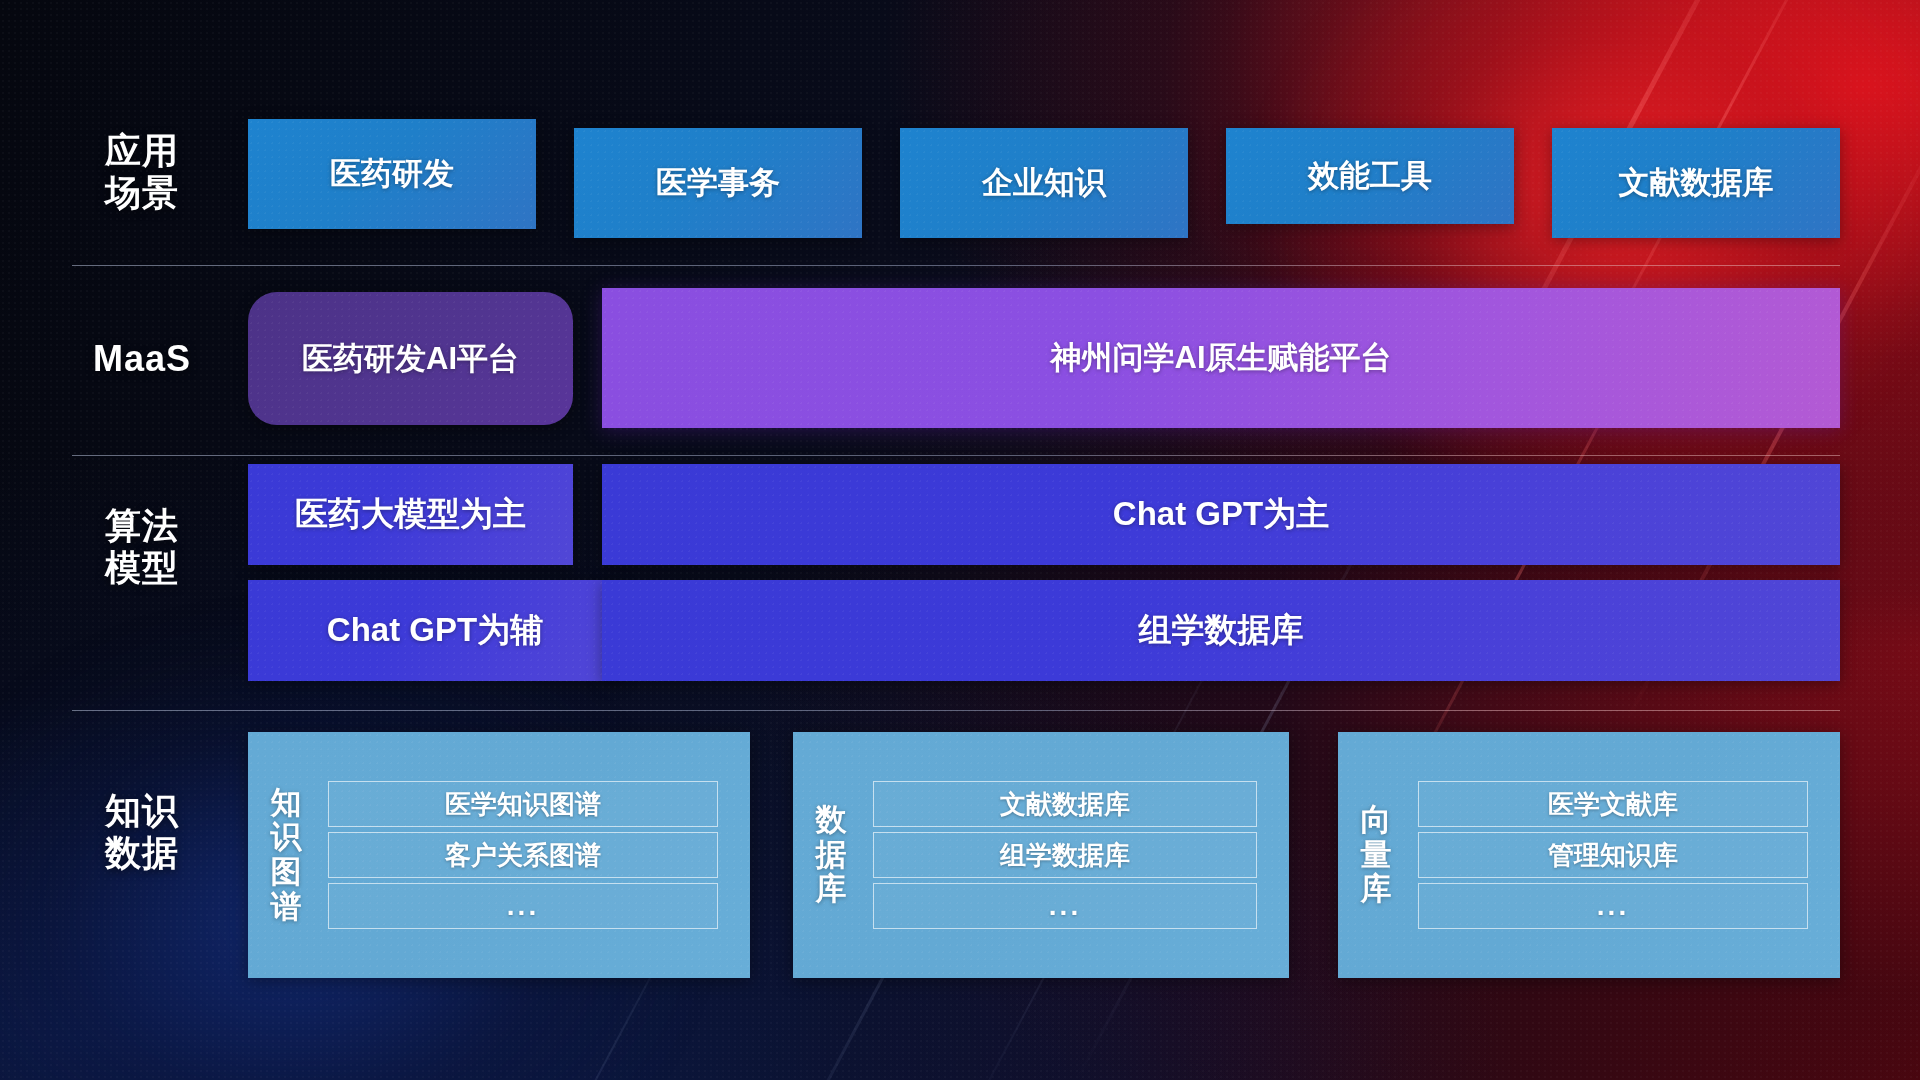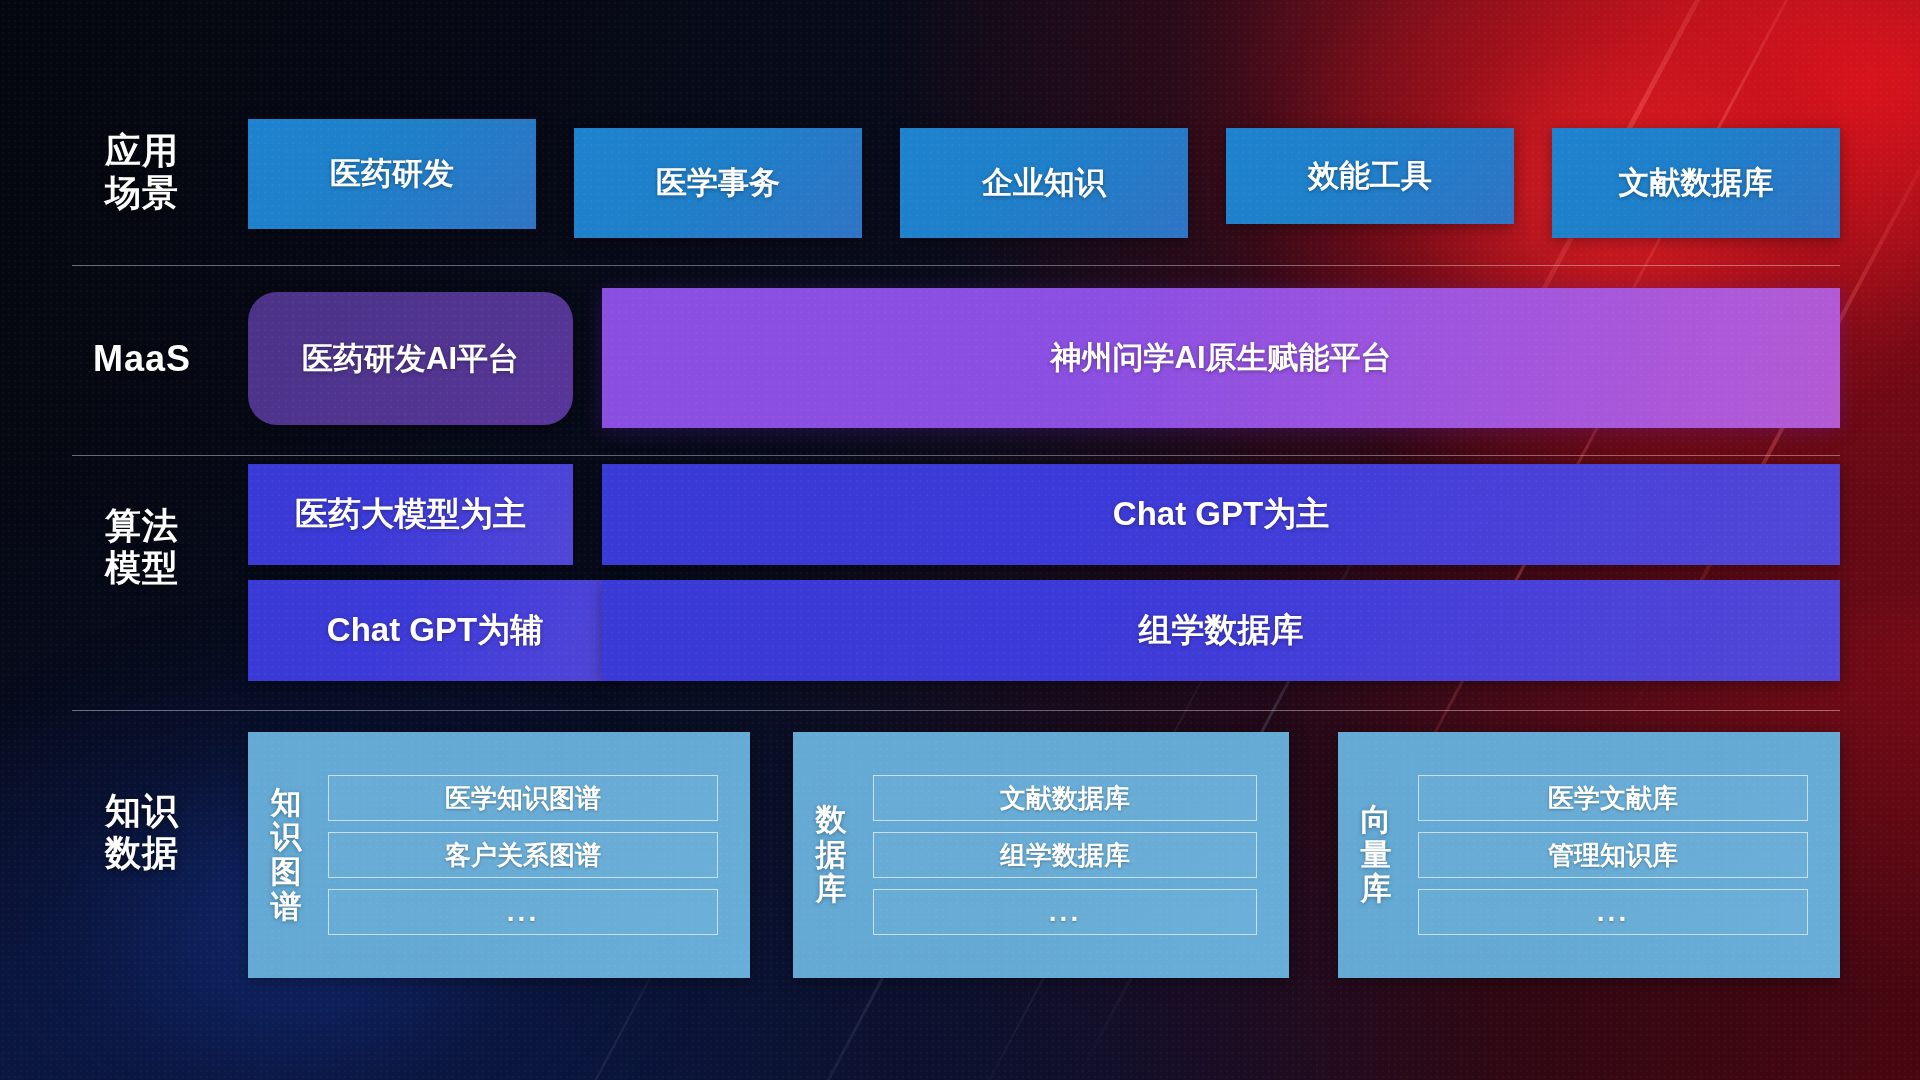--- a/index.html
+++ b/index.html
@@ -127,21 +127,21 @@
     position:relative; z-index:2;
     width:76px; flex:none;
     display:flex; align-items:center; justify-content:center;
     color:#fff; font-weight:bold; font-size:31px; line-height:1.12;
     text-align:center; white-space:pre-line;
     text-shadow:0 1px 4px rgba(0,0,0,0.35);
   }
   .kd-items {
     position:relative; z-index:2;
     flex:1; display:flex; flex-direction:column;
-    justify-content:center; gap:11px;
+    justify-content:center; gap:5px;
     padding:14px 32px 14px 4px;
   }
   .kd-item {
     height:46px;
     border:1px solid rgba(255,255,255,0.62);
     display:flex; align-items:center; justify-content:center;
     color:#ffffff; font-weight:bold; font-size:26px;
     text-shadow:0 1px 3px rgba(0,0,0,0.3);
     background:rgba(255,255,255,0.035);
   }

